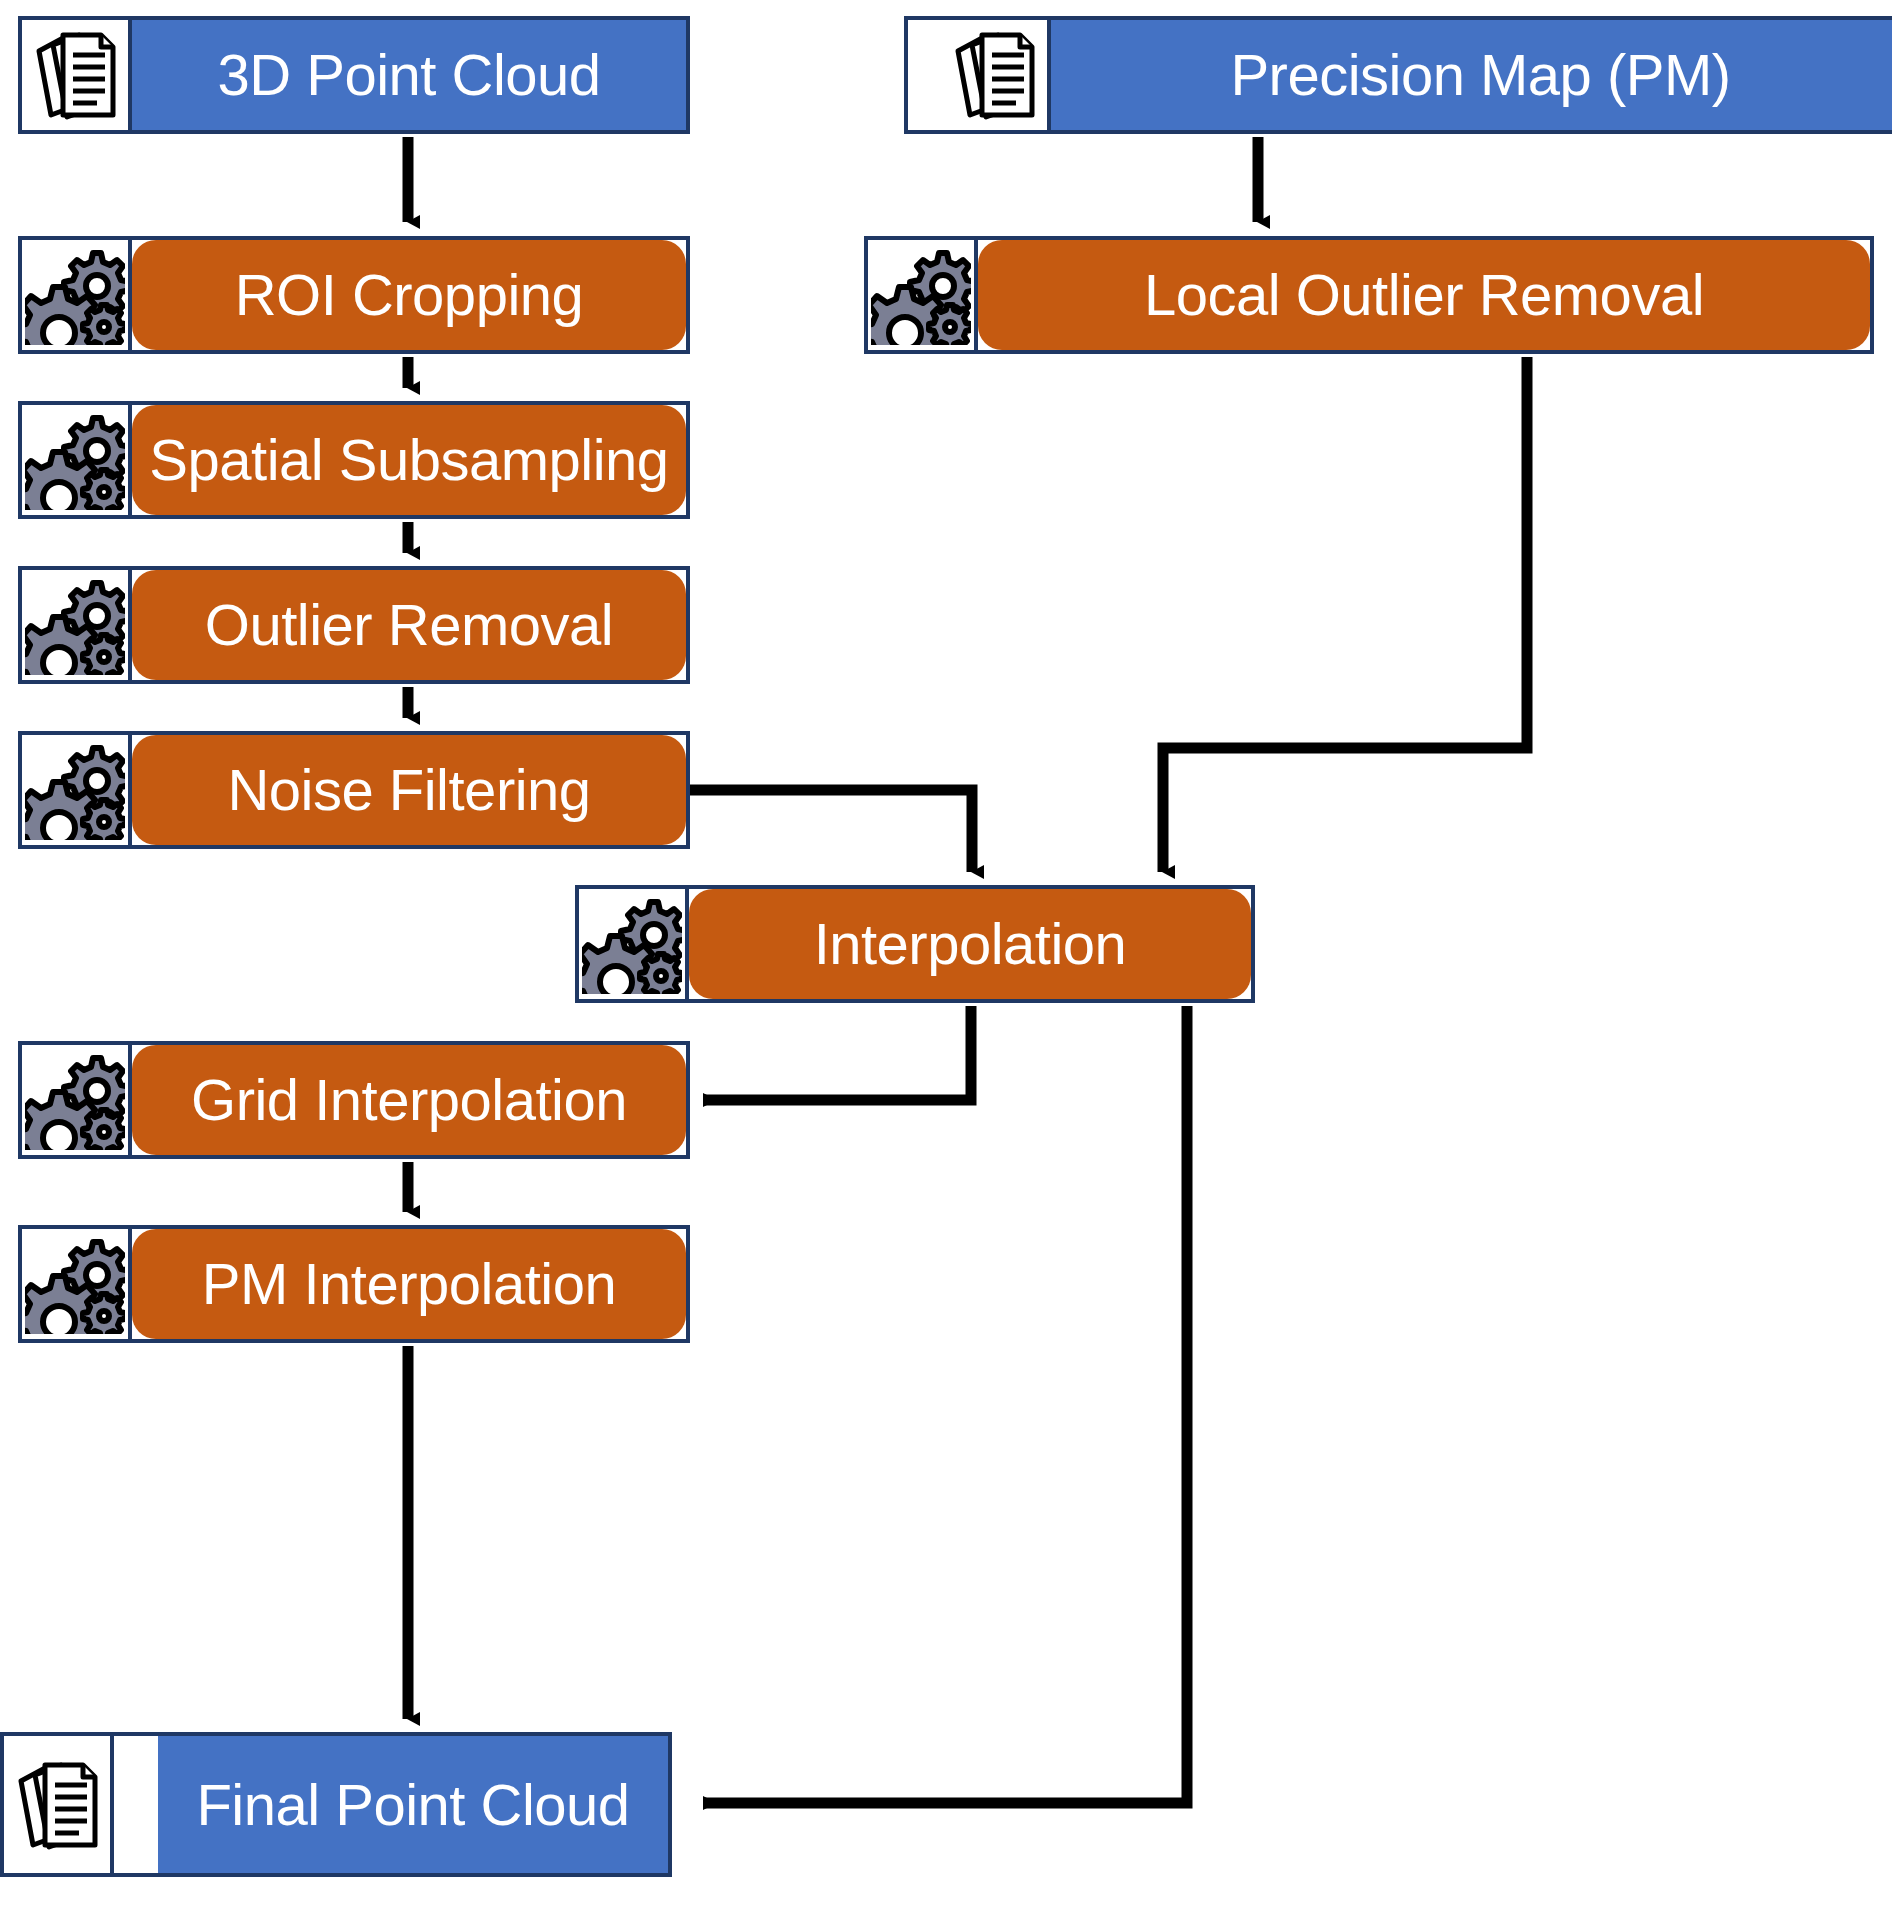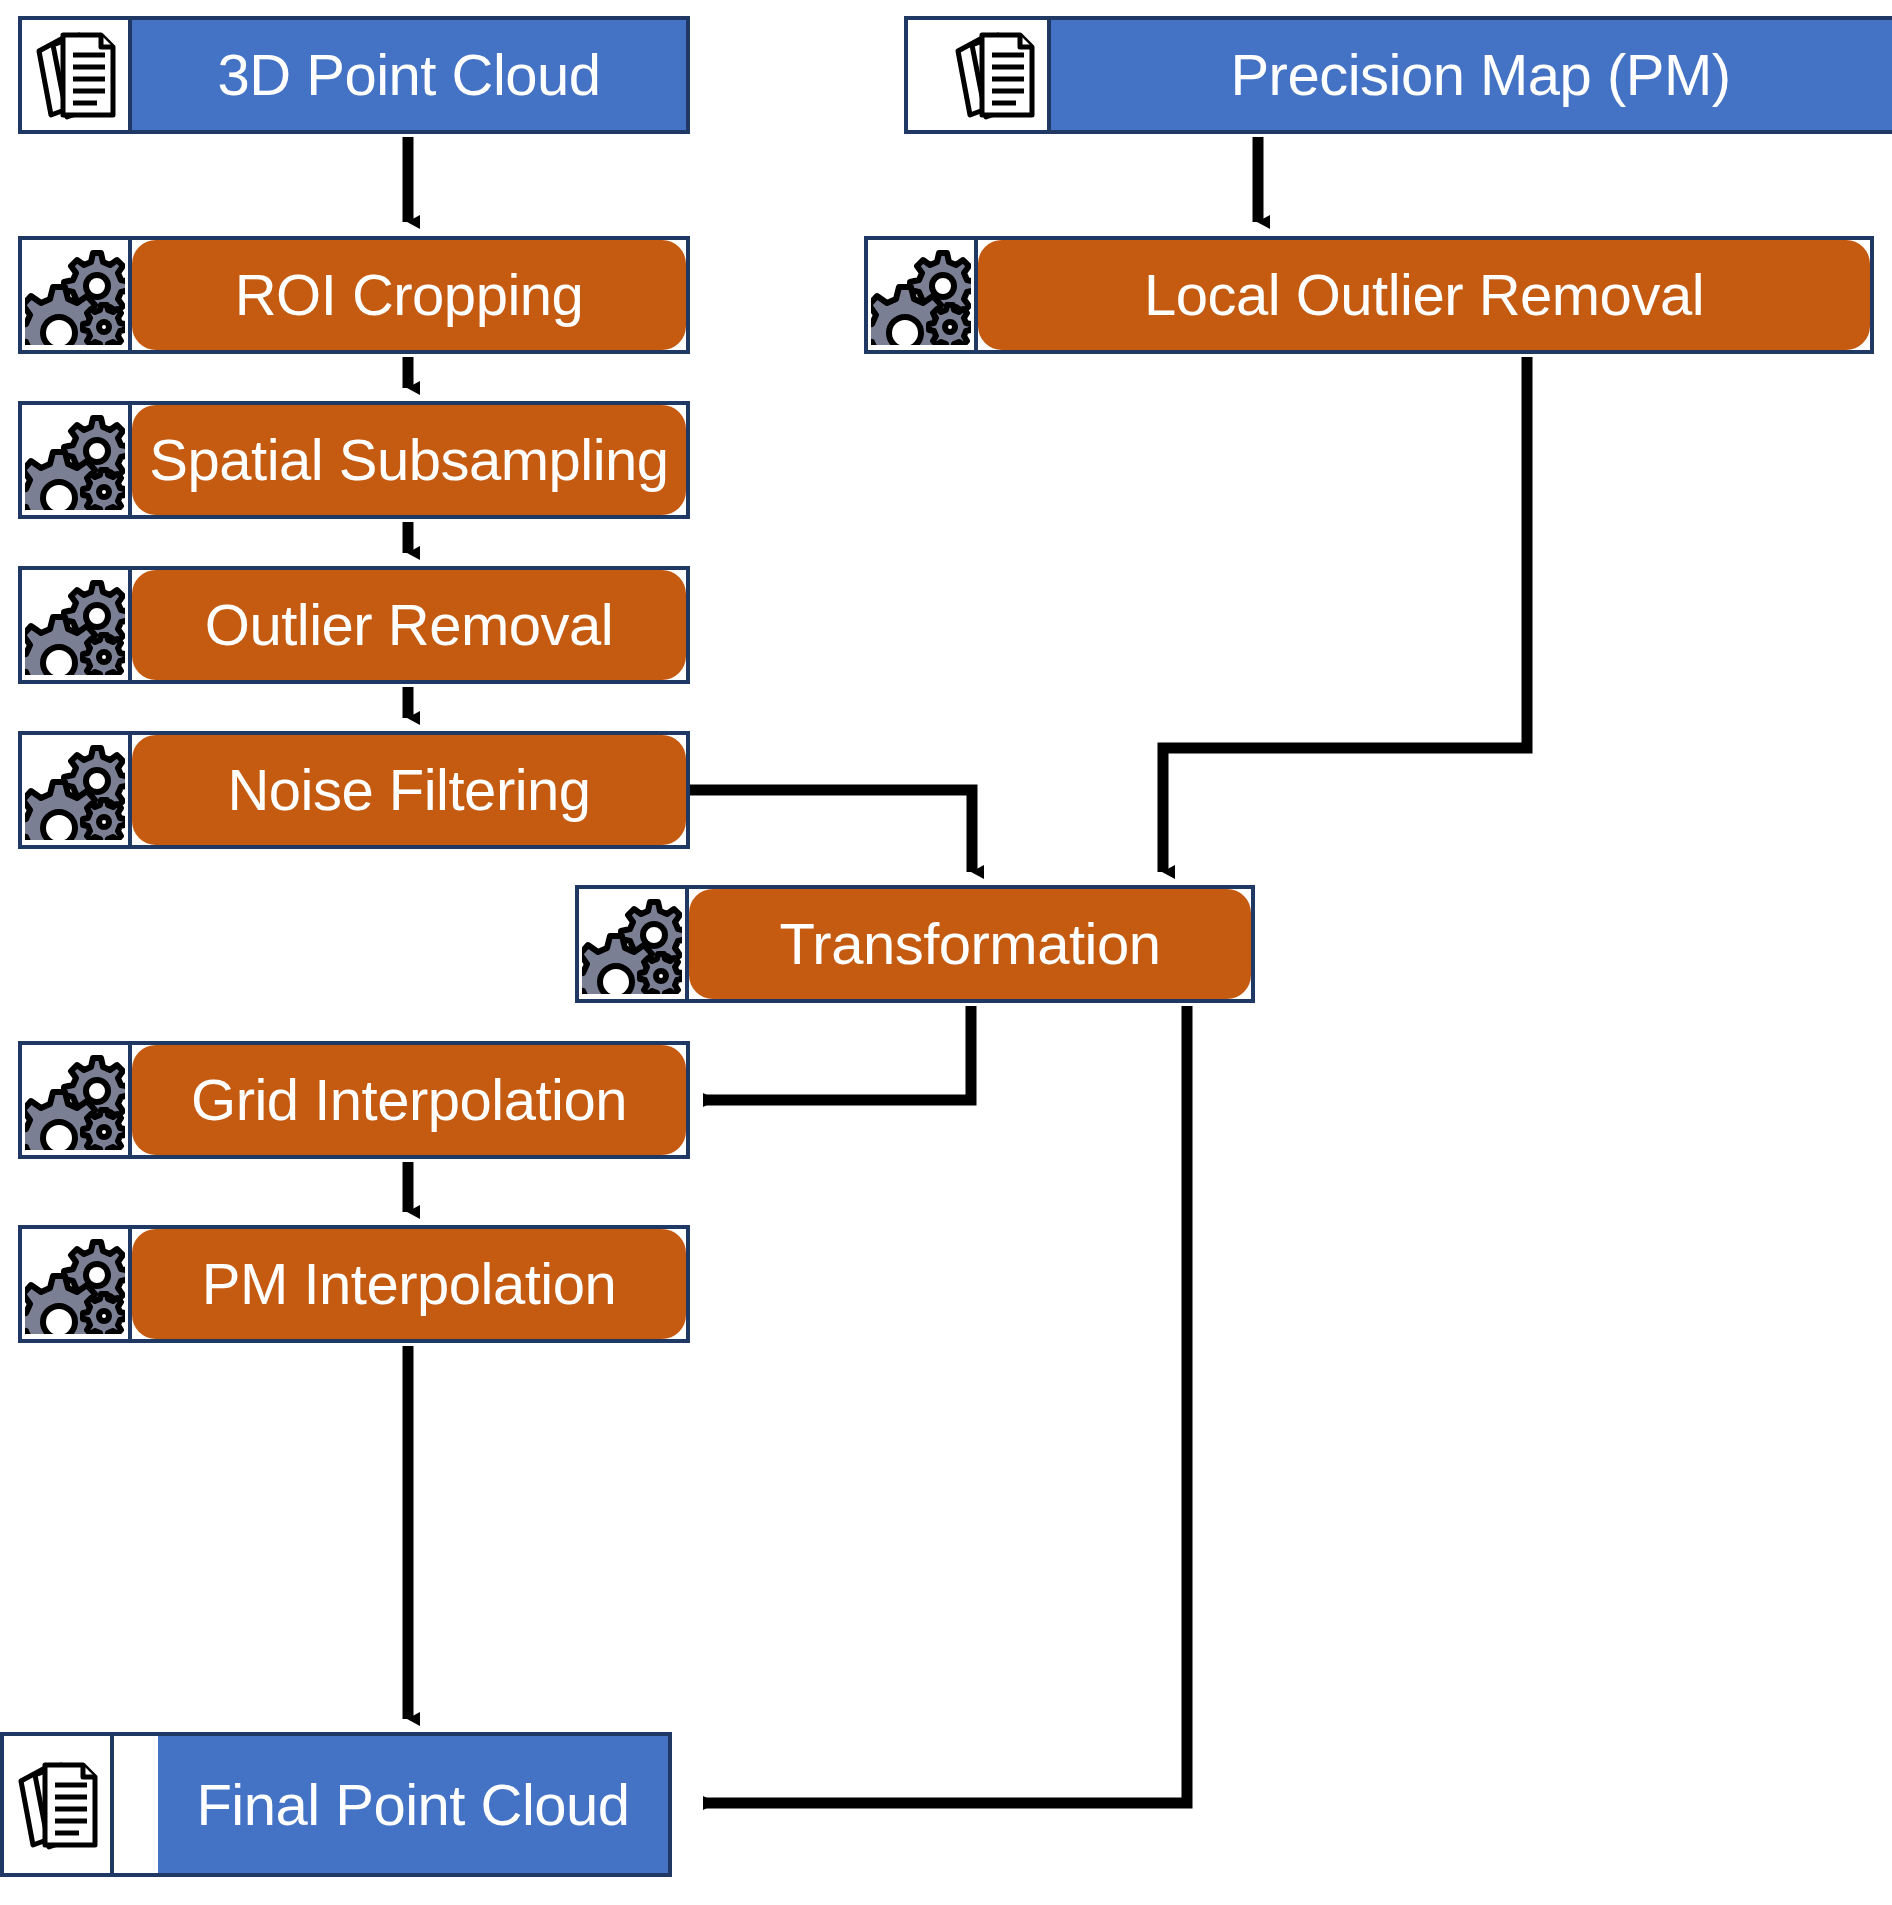--- a/index.html
+++ b/index.html
@@ -248,21 +248,21 @@
           <path fill="#7b7f94" d="M68,8 L76,8 L78,17 L85,20 L92,15 L98,21 L93,28 L96,35 L105,37 L105,45 L96,47 L93,54 L98,61 L92,67 L85,62 L78,65 L76,74 L68,74 L66,65 L59,62 L52,67 L46,61 L51,54 L48,47 L39,45 L39,37 L48,35 L51,28 L46,21 L52,15 L59,20 L66,17 Z"></path>
           <circle fill="#ffffff" cx="72" cy="41" r="11"></circle>
           <path fill="#7b7f94" d="M28,42 L40,42 L43,54 L52,58 L62,51 L70,60 L63,70 L67,79 L79,82 L79,94 L67,97 L63,106 L70,116 L62,125 L52,118 L43,122 L40,134 L28,134 L25,122 L16,118 L6,125 L-2,116 L5,106 L1,97 L-11,94 L-11,82 L1,79 L5,70 L-2,60 L6,51 L16,58 L25,54 Z"></path>
           <circle fill="#ffffff" cx="34" cy="88" r="16"></circle>
           <path fill="#7b7f94" d="M76,60 L82,60 L83,65 L88,67 L92,64 L96,68 L93,73 L95,78 L100,79 L100,85 L95,86 L93,91 L96,96 L92,100 L88,97 L83,99 L82,104 L76,104 L75,99 L70,97 L66,100 L62,96 L65,91 L63,86 L58,85 L58,79 L63,78 L65,73 L62,68 L66,64 L70,67 L75,65 Z"></path>
           <circle fill="#ffffff" cx="79" cy="82" r="5"></circle>
         </g>
       </svg>
     </div>
     <div class="node-label-wrap">
-      <span class="node-label">Transformation</span>
+      <span class="node-label">Interpolation</span>
     </div>
   </div>
 
   <div class="node-box fill-orange" style="left:18px; top:1041px; width:672px; height:118px;">
     <div class="node-icon" style="width:110px;">
       <svg viewBox="0 0 100 100" width="100" height="100" aria-hidden="true">
         <g stroke="#000000" stroke-width="6" stroke-linejoin="round">
           <path fill="#7b7f94" d="M68,8 L76,8 L78,17 L85,20 L92,15 L98,21 L93,28 L96,35 L105,37 L105,45 L96,47 L93,54 L98,61 L92,67 L85,62 L78,65 L76,74 L68,74 L66,65 L59,62 L52,67 L46,61 L51,54 L48,47 L39,45 L39,37 L48,35 L51,28 L46,21 L52,15 L59,20 L66,17 Z"></path>
           <circle fill="#ffffff" cx="72" cy="41" r="11"></circle>
           <path fill="#7b7f94" d="M28,42 L40,42 L43,54 L52,58 L62,51 L70,60 L63,70 L67,79 L79,82 L79,94 L67,97 L63,106 L70,116 L62,125 L52,118 L43,122 L40,134 L28,134 L25,122 L16,118 L6,125 L-2,116 L5,106 L1,97 L-11,94 L-11,82 L1,79 L5,70 L-2,60 L6,51 L16,58 L25,54 Z"></path>

